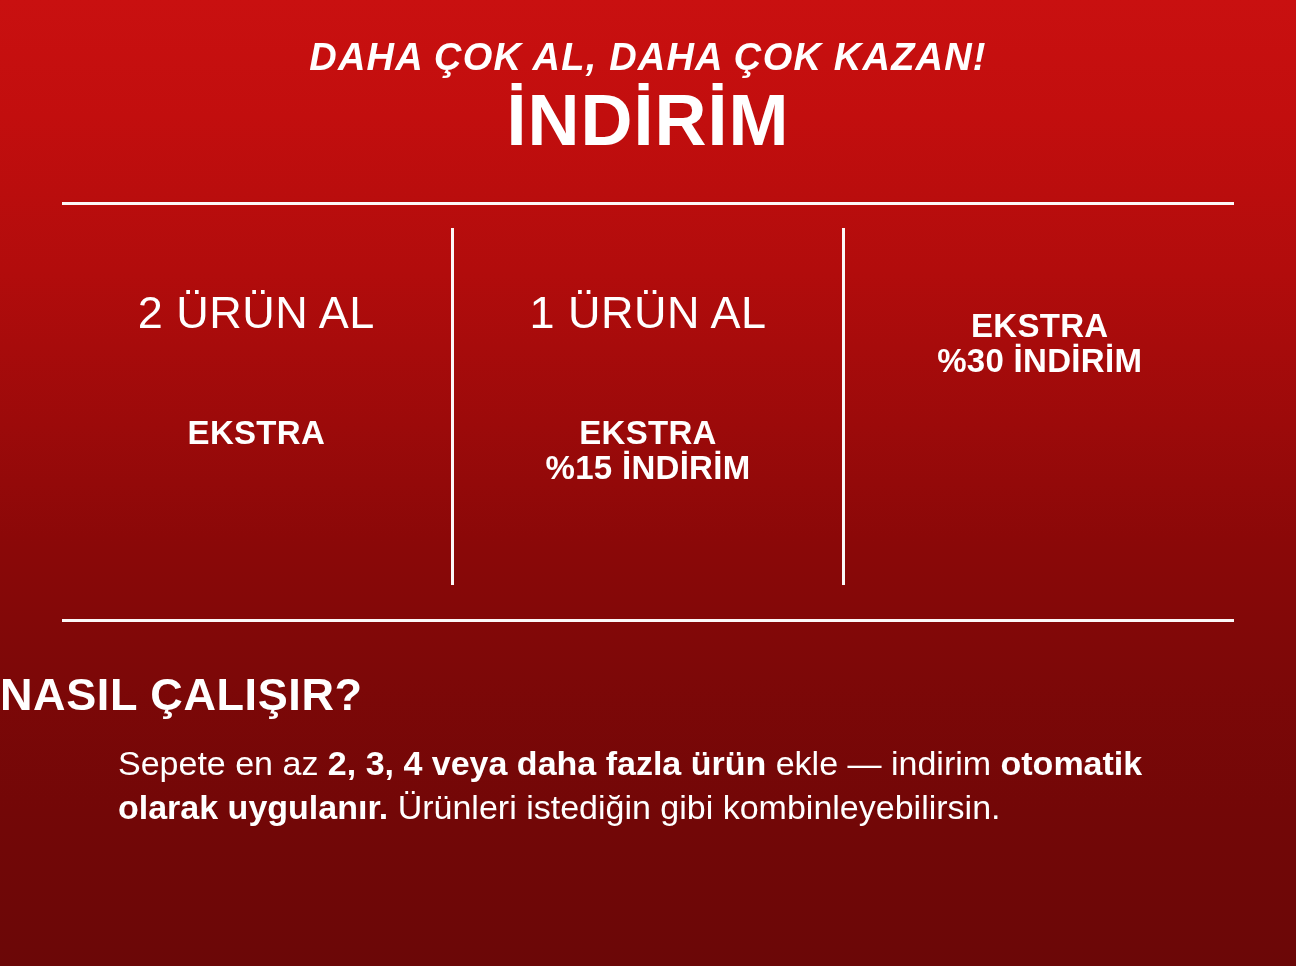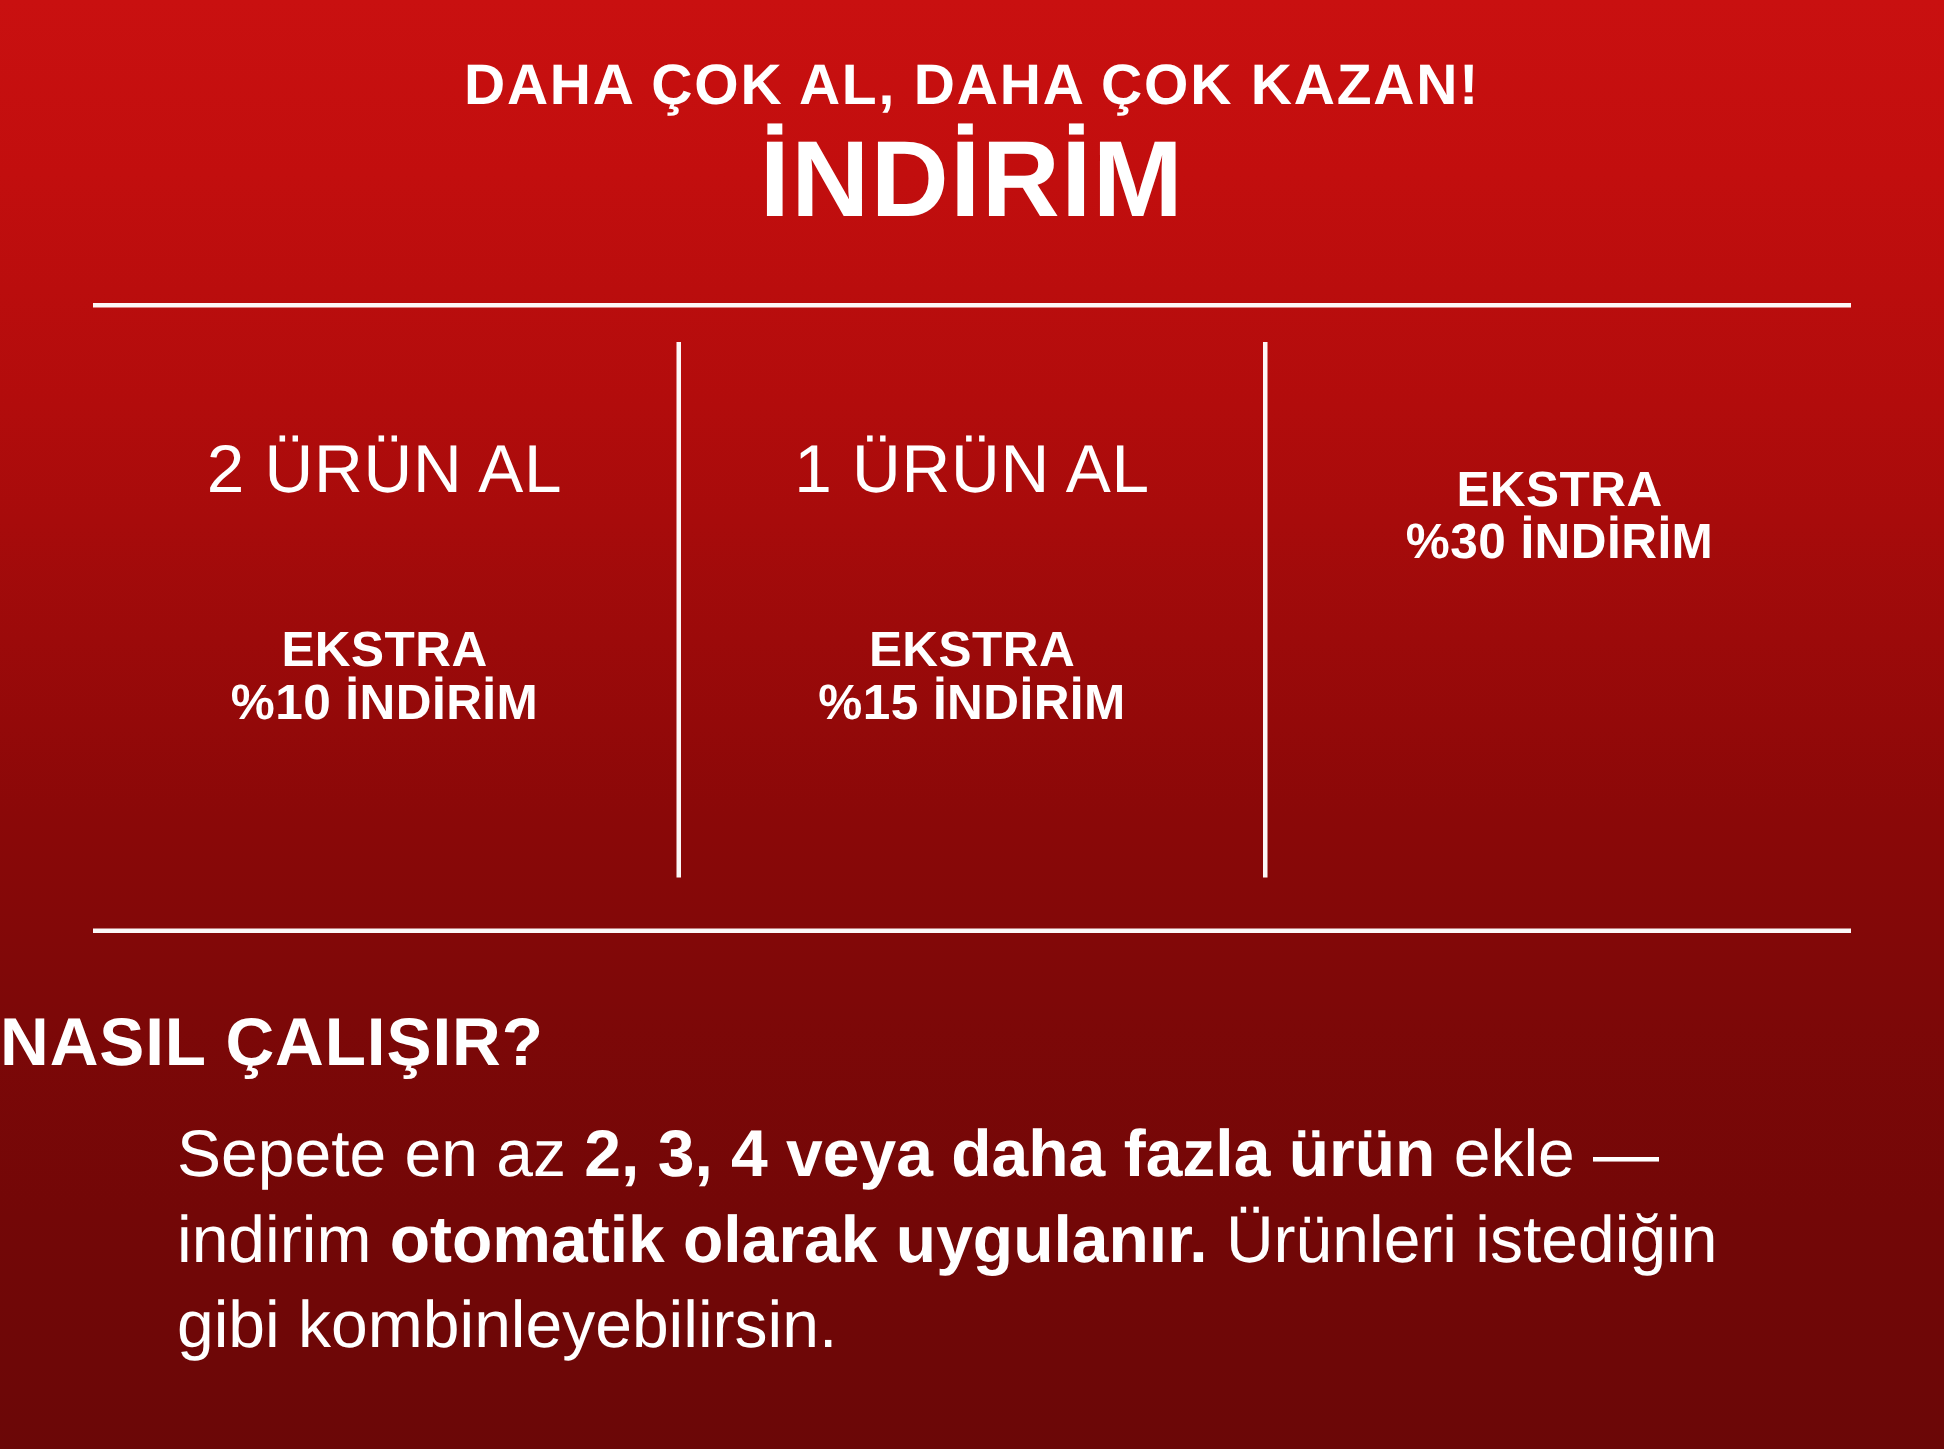--- a/index.html
+++ b/index.html
@@ -46,20 +46,21 @@
 
   .kicker {
     margin: 0;
     padding-top: 38px;
     font-size: 38px;
     font-weight: 700;
     letter-spacing: 1.2px;
     line-height: 1.05;
     color: #ffffff;
     white-space: nowrap;
+    font-style: italic;
   }
 
   .headline {
     margin: 0;
     padding-top: 6px;
     font-size: 72px;
     font-weight: 700;
     letter-spacing: 1px;
     line-height: 1.0;
     color: #ffffff;
@@ -154,21 +155,21 @@
     font-weight: 700;
     letter-spacing: 0.6px;
     line-height: 1.0;
     white-space: nowrap;
   }
 
   .howto-body {
     margin: 0 auto;
     padding-top: 24px;
     width: 1060px;
-    font-size: 44px;
+    font-size: 34px;
     font-weight: 400;
     line-height: 1.3;
     color: #ffffff;
   }
 
   .howto-body b {
     font-weight: 700;
   }
 </style>
 </head>
@@ -182,21 +183,20 @@
   </div>
 
   <div class="hrule top"></div>
 
   <div class="tiers">
 
     <div class="tier">
       <p class="tier-title">2 ÜRÜN AL</p>
       <p class="tier-offer">
         <span>EKSTRA</span>
-        <span class="offer-line2">%10 İNDİRİM</span>
       </p>
     </div>
 
     <div class="vrule"></div>
 
     <div class="tier">
       <p class="tier-title">1 ÜRÜN AL</p>
       <p class="tier-offer">
         <span>EKSTRA</span>
         <span class="offer-line2">%15 İNDİRİM</span>

